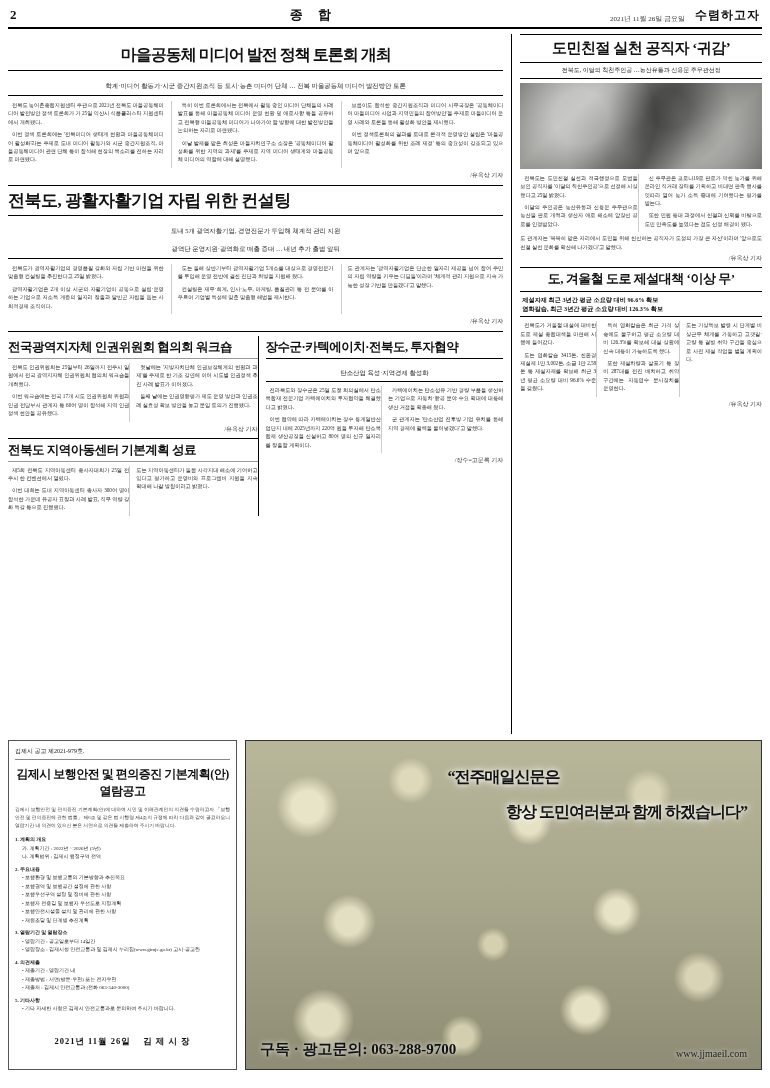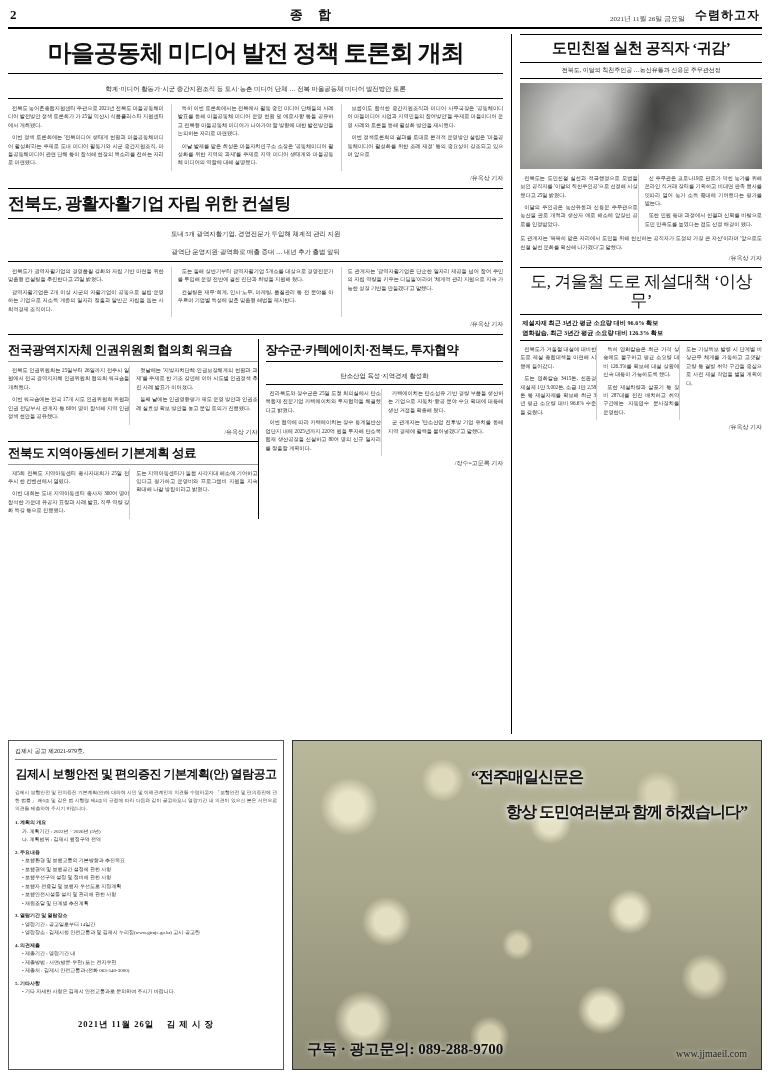--- a/index.html
+++ b/index.html
@@ -29,53 +29,53 @@
   .body-col{font-size:5.2px;line-height:1.62;text-align:justify;color:#222;}
   .body-col p{margin:0 0 4px 0;text-indent:4px;}
 
   
   .main{display:flex;gap:8px;margin-top:5px;height:700px;}
   .left{width:500px;display:flex;flex-direction:column;}
   .right{width:244px;display:flex;flex-direction:column;border-left:1px solid #000;padding-left:8px;}
 
   
   .story{padding-bottom:5px;}
-  .story-h1{font-size:24px;letter-spacing:-1px;text-align:center;margin:6px 0 6px 0;}
+  .story-h1{font-size:16px;letter-spacing:-1px;text-align:center;margin:12px 0 6px 0;}
   .story-h2{font-size:17px;letter-spacing:-0.5px;margin:5px 0 5px 0;}
   .story-h3{font-size:12.5px;letter-spacing:-0.5px;margin:4px 0 4px 0;}
   .sub-rule{border-top:1px solid #000;border-bottom:1px solid #000;padding:3px 0;text-align:center;}
 
   .cols3{display:flex;gap:7px;}
   .cols3 > div{flex:1;}
   .cols2{display:flex;}
   .cols2 > div{flex:1;}
   .coldiv{border-left:1px solid #ccc;padding-left:6px;}
 
   
   .rh{font-size:15px;font-weight:bold;text-align:center;letter-spacing:-0.5px;margin:5px 0;}
-  .rh-sm{font-size:17px;font-weight:normal;text-align:center;letter-spacing:-0.5px;margin:4px 0;}
+  .rh-sm{font-size:13px;font-weight:bold;text-align:center;letter-spacing:-0.5px;margin:4px 0;}
   .r-kicker{font-size:6px;text-align:center;line-height:1.5;border-top:1px solid #000;border-bottom:1px solid #000;padding:3px 2px;margin-bottom:4px;}
   .r-stat{font-size:6.2px;font-weight:bold;line-height:1.5;border-top:1px solid #000;border-bottom:1px solid #000;padding:3px 2px;margin-bottom:4px;}
 
   .photo{
     background:linear-gradient(135deg,#7a7a78 0%,#9a9a96 25%,#6e6e6c 50%,#8d8d88 75%,#5f5f5d 100%);
     position:relative;overflow:hidden;
   }
   .photo:after{
     content:"";position:absolute;inset:0;
     background:
       radial-gradient(circle at 25% 40%, rgba(255,255,255,.45) 0 14%, transparent 40%),
       radial-gradient(circle at 62% 30%, rgba(0,0,0,.35) 0 12%, transparent 38%),
       radial-gradient(circle at 80% 70%, rgba(255,255,255,.30) 0 10%, transparent 36%),
       radial-gradient(circle at 45% 78%, rgba(0,0,0,.30) 0 14%, transparent 42%);
   }
 
   
   .bottom{display:flex;gap:8px;margin-top:6px;height:330px;}
-  .notice{width:276px;border:1px solid #555;padding:6px 6px;box-sizing:border-box;}
+  .notice{width:229px;border:1px solid #555;padding:6px 6px;box-sizing:border-box;}
   .notice-num{font-size:6px;border-bottom:1px solid #888;padding-bottom:3px;margin-bottom:6px;}
   .notice-title{font-size:12px;font-weight:bold;text-align:center;letter-spacing:-0.5px;margin:2px 0 6px 0;}
   .notice-intro{font-size:4.8px;line-height:1.7;text-align:justify;color:#333;margin-bottom:6px;}
   .notice-body{font-size:5px;line-height:1.7;color:#222;}
   .notice-body .lv1{font-weight:bold;margin-top:4px;}
   .notice-body .lv2{padding-left:7px;}
   .notice-sign{text-align:center;font-size:8.5px;font-weight:bold;margin-top:22px;letter-spacing:1px;}
 
   .ad{flex:1;position:relative;overflow:hidden;border:1px solid #333;}
   .ad-bg{
@@ -298,20 +298,20 @@
     </div>
 
     <div class="ad">
       <div class="ad-bg"></div>
       <div class="ad-inner">
         <div>
           <div class="ad-line ad-l1">“전주매일신문은</div>
           <div class="ad-line ad-l2">항상 도민여러분과 함께 하겠습니다”</div>
         </div>
         <div class="ad-foot">
-          <div class="ad-phone">구독 · 광고문의: 089-288-9700</div>
+          <div class="ad-phone">구독 · 광고문의: 063-288-9700</div>
           <div class="ad-url">www.jjmaeil.com</div>
         </div>
       </div>
     </div>
 
   </div>
 </div>
 
 </body></html>

